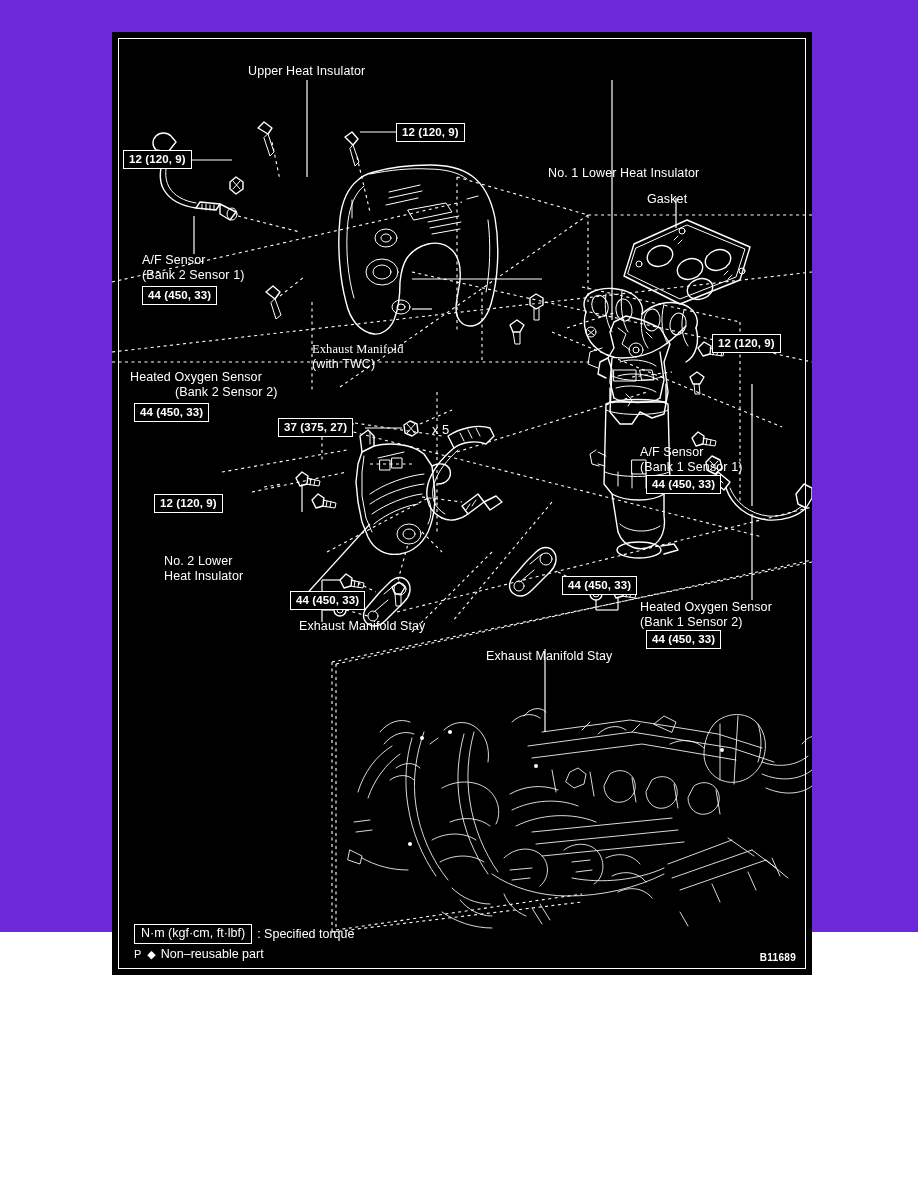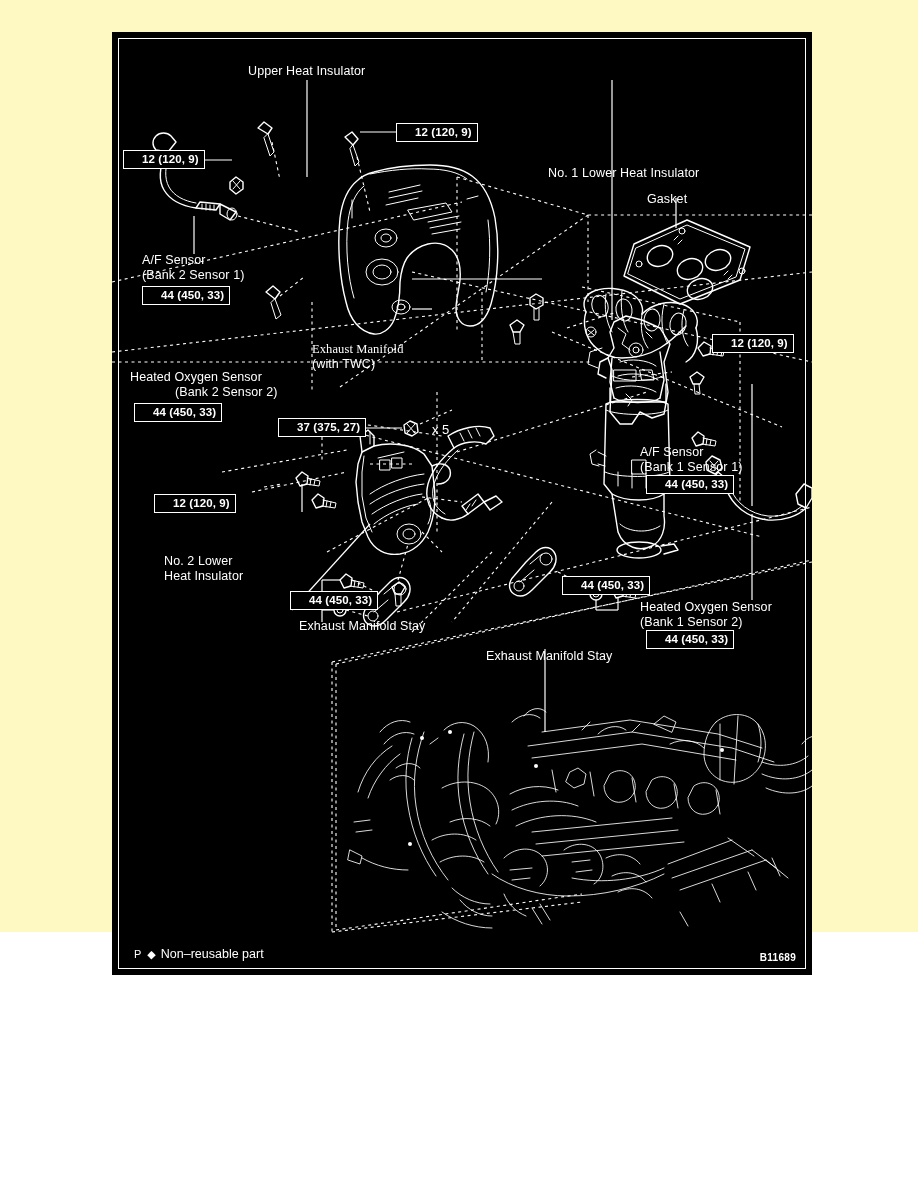--- a/index.html
+++ b/index.html
@@ -10,21 +10,21 @@
     width: 918px;
     height: 1188px;
     overflow: hidden;
     font-family: "Liberation Sans", sans-serif;
   }
 
   #page {
     position: relative;
     width: 918px;
     height: 932px;
-    background: #fef9c3;
+    background: #6d28d9;
   }
 
   
   #figure-panel {
     position: absolute;
     left: 112px;
     top: 32px;
     width: 700px;
     height: 943px;
     background: #000000;
@@ -65,21 +65,21 @@
   .torque {
     position: absolute;
     display: inline-block;
     color: #ffffff;
     background: #000000;
     border: 1.5px solid #ffffff;
     font-family: "Liberation Sans", sans-serif;
     font-size: 11.5px;
     font-weight: bold;
     line-height: 12px;
-    padding: 2px 5px 3px 18px;
+    padding: 2px 5px 3px 5px;
     white-space: nowrap;
     letter-spacing: 0.1px;
   }
 
   
   #legend {
     position: absolute;
     left: 22px;
     bottom: 14px;
     color: #ffffff;
@@ -655,20 +655,24 @@
 
     <div class="torque" style="left:534px; top:443px;">44 (450, 33)</div>
 
     <div class="torque" style="left:178px; top:559px;">44 (450, 33)</div>
 
     <div class="torque" style="left:450px; top:544px;">44 (450, 33)</div>
 
     <div class="torque" style="left:534px; top:598px;">44 (450, 33)</div>
 
     <div id="legend">
+      <div id="legend-row-1">
+        <span id="legend-unit-box">N·m (kgf·cm, ft·lbf)</span>
+        <span id="legend-unit-desc">: Specified torque</span>
+      </div>
       <div id="legend-row-2">
         <span id="legend-p">P</span>
         <span id="legend-diamond">◆</span>
         <span>Non–reusable part</span>
       </div>
     </div>
 
     <div id="figure-code">B11689</div>
 
   </div>

